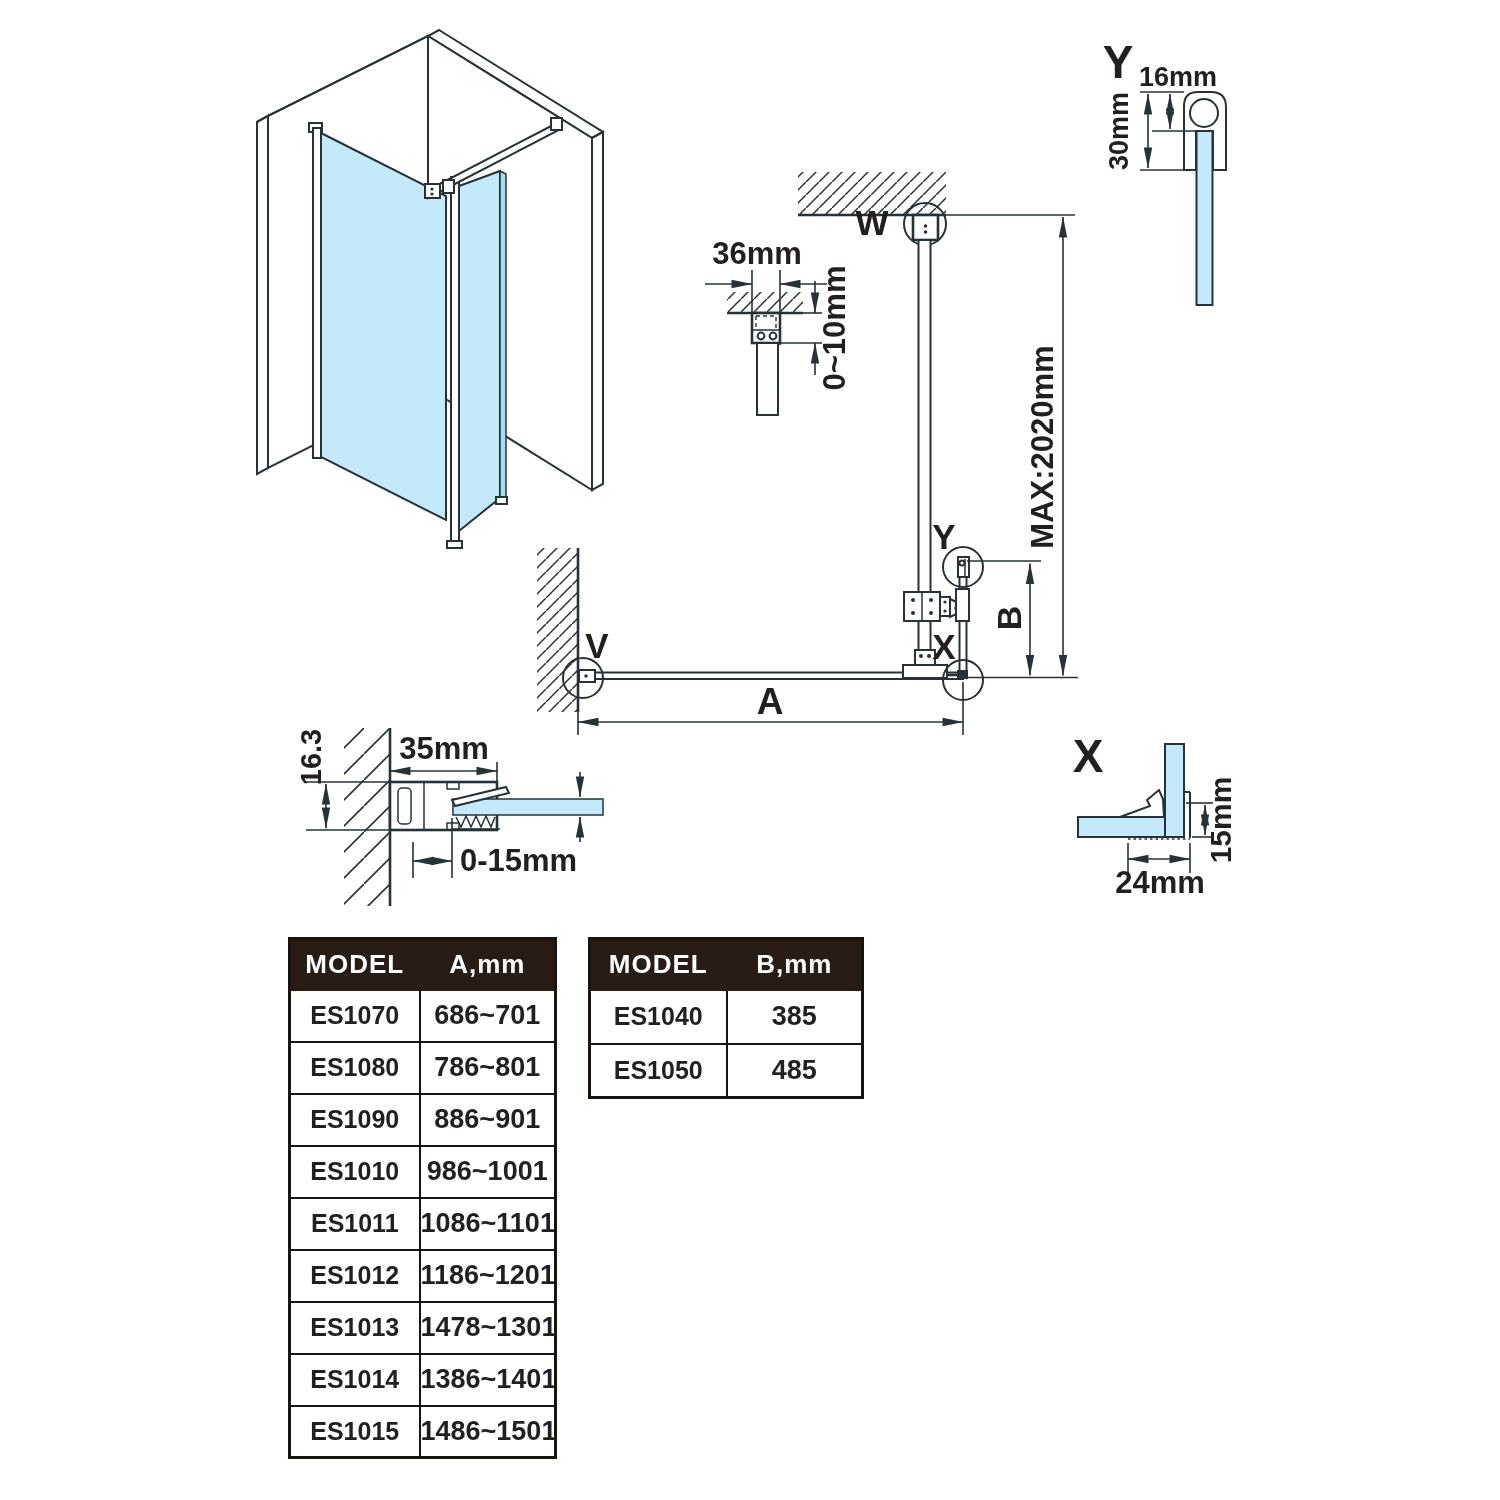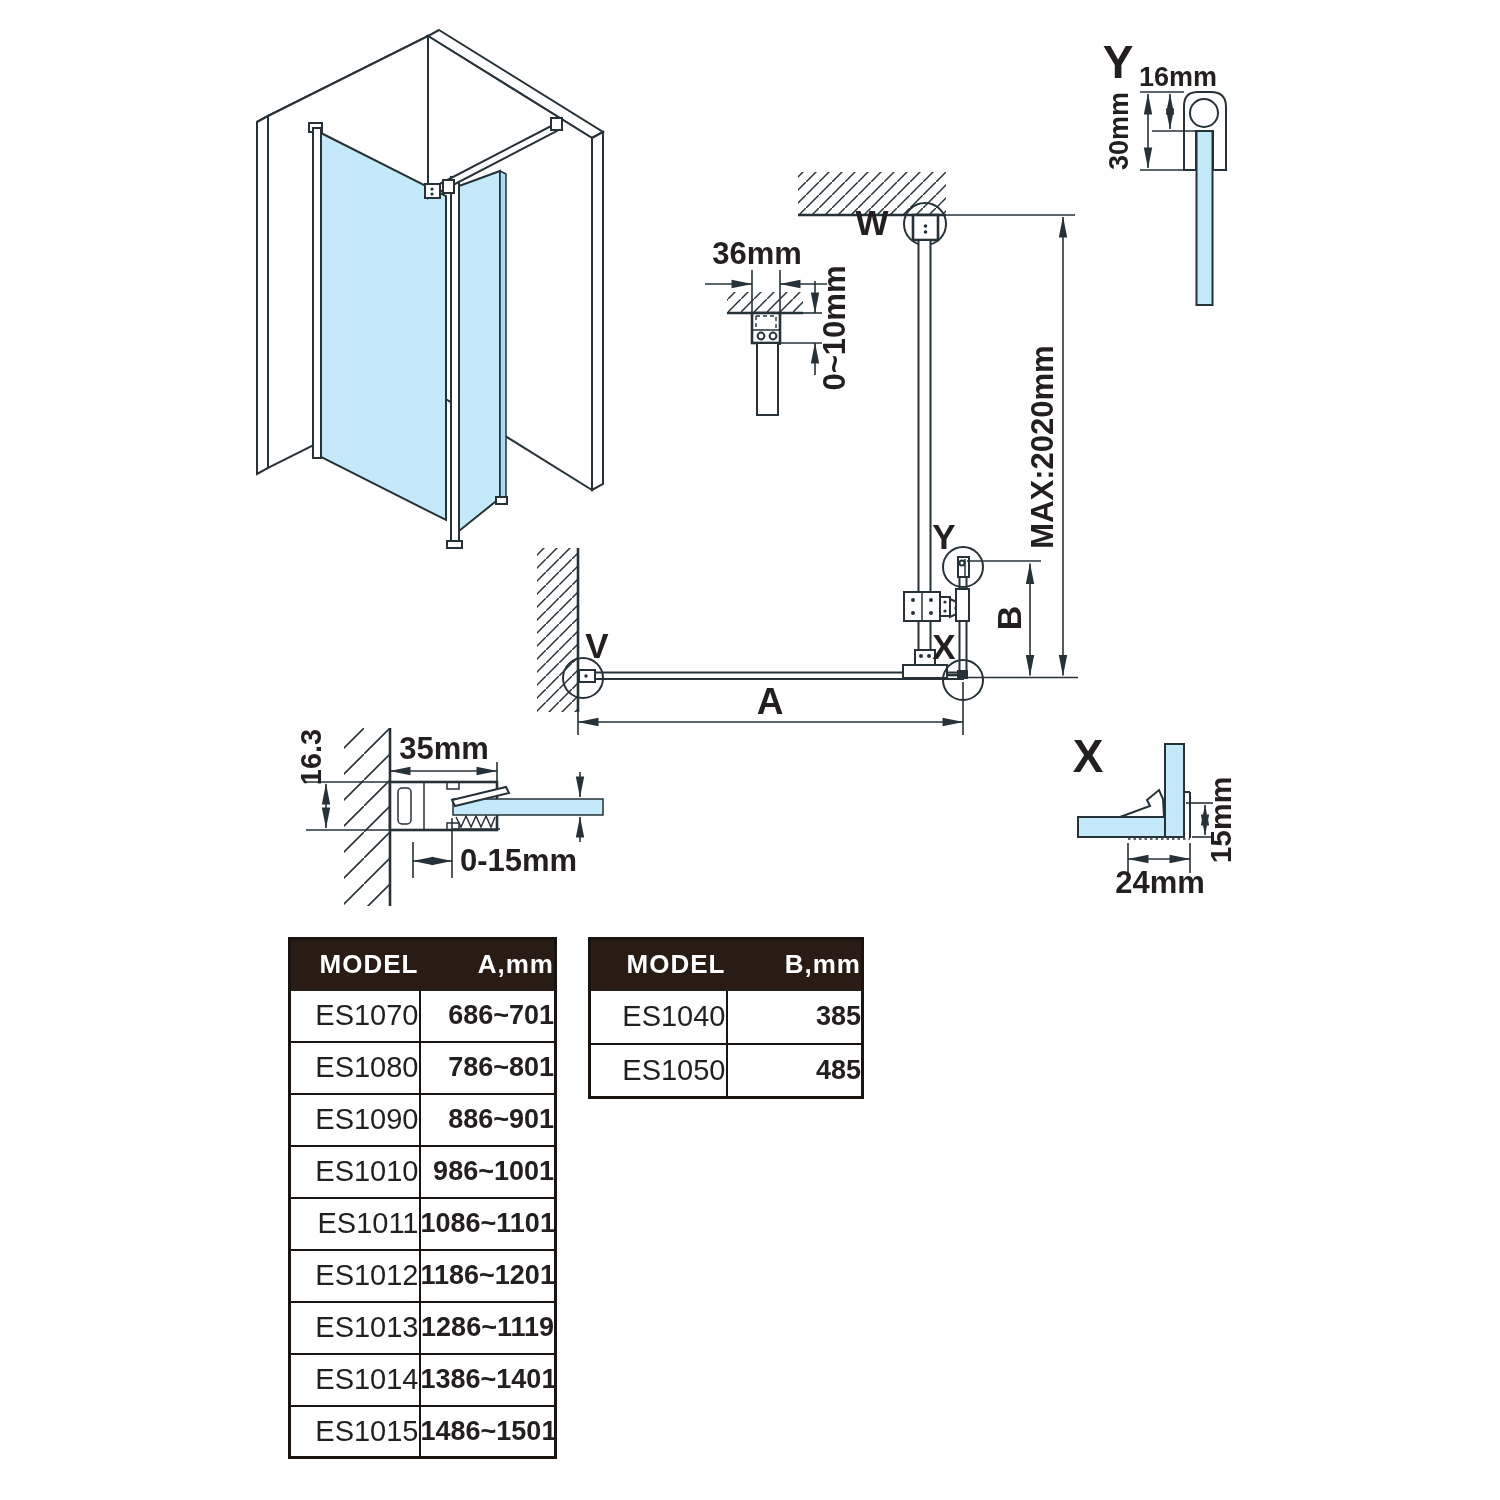--- a/index.html
+++ b/index.html
@@ -14,24 +14,24 @@
   .dsh{stroke:var(--line,#263238);stroke-width:1.4;fill:none;stroke-dasharray:4 3;}
   .wf {fill:#ffffff;stroke:var(--line,#263238);stroke-width:2;}
   .wf25{fill:#ffffff;stroke:var(--line,#263238);stroke-width:2.6;}
   .gf {fill:var(--glass,#c3e9fa);stroke:var(--line,#263238);stroke-width:2;}
   .gf15{fill:var(--glass,#c3e9fa);stroke:var(--line,#263238);stroke-width:1.5;}
   .ge {fill:var(--glass_edge,#a9dcf2);stroke:var(--line,#263238);stroke-width:1.5;}
   .dk {fill:var(--line,#263238);stroke:none;}
   text.t{fill:var(--text,#231f20);font-weight:700;}
   
   table.dimtable{position:absolute;border-collapse:collapse;background:#fff;table-layout:fixed;}
-  table.dimtable th,table.dimtable td{border:2.5px solid var(--table_border,#1a1410);text-align:right;vertical-align:middle;padding:0;}
+  table.dimtable th,table.dimtable td{border:2.5px solid var(--table_border,#1a1410);text-align:center;vertical-align:middle;padding:0;}
   table.dimtable th{background:var(--table_header_bg,#281c15);color:#fff;font-size:26px;font-weight:700;letter-spacing:1px;border-color:var(--table_header_bg,#281c15);}
   table.dimtable{border:3px solid var(--table_border,#1a1410);}
-  td.model{font-weight:400;font-size:29px;color:var(--text,#231f20);}
+  td.model{font-weight:700;font-size:25px;color:var(--text,#231f20);}
   td.val{font-weight:700;font-size:27px;color:var(--text,#231f20);}
 </style>
 </head>
 <body>
 
 <div class="canvas">
 
 <svg class="draw" width="1500" height="1500" viewBox="0 0 1500 1500">
   <defs>
     <marker id="ar" viewBox="0 0 22 10" refX="21" refY="5" markerWidth="22" markerHeight="10" orient="auto-start-reverse" markerUnits="userSpaceOnUse">
@@ -251,21 +251,21 @@
     <tr style="height:52px">
           <td class="model">ES1011</td>
           <td class="val">1086~1101</td>
         </tr>
     <tr style="height:52px">
           <td class="model">ES1012</td>
           <td class="val">1186~1201</td>
         </tr>
     <tr style="height:52px">
           <td class="model">ES1013</td>
-          <td class="val">1286~1119</td>
+          <td class="val">1478~1301</td>
         </tr>
     <tr style="height:52px">
           <td class="model">ES1014</td>
           <td class="val">1386~1401</td>
         </tr>
     <tr style="height:52px">
           <td class="model">ES1015</td>
           <td class="val">1486~1501</td>
         </tr>
   </tbody>

